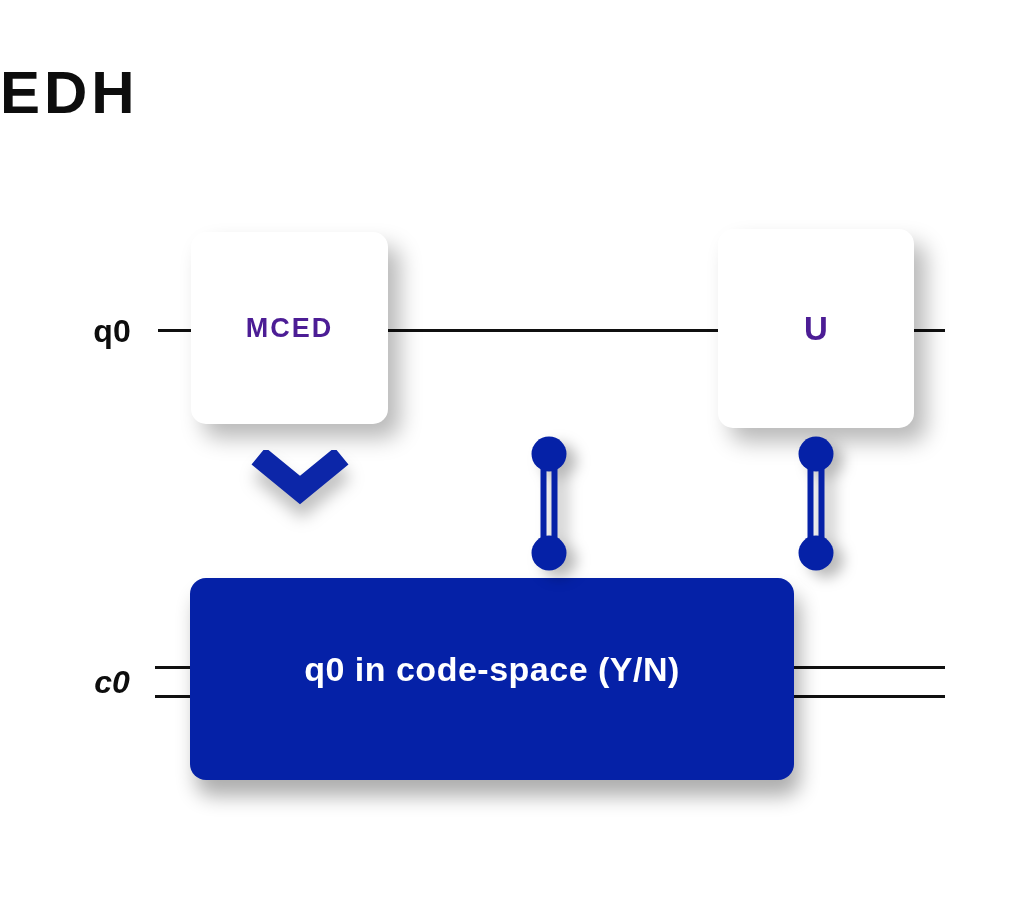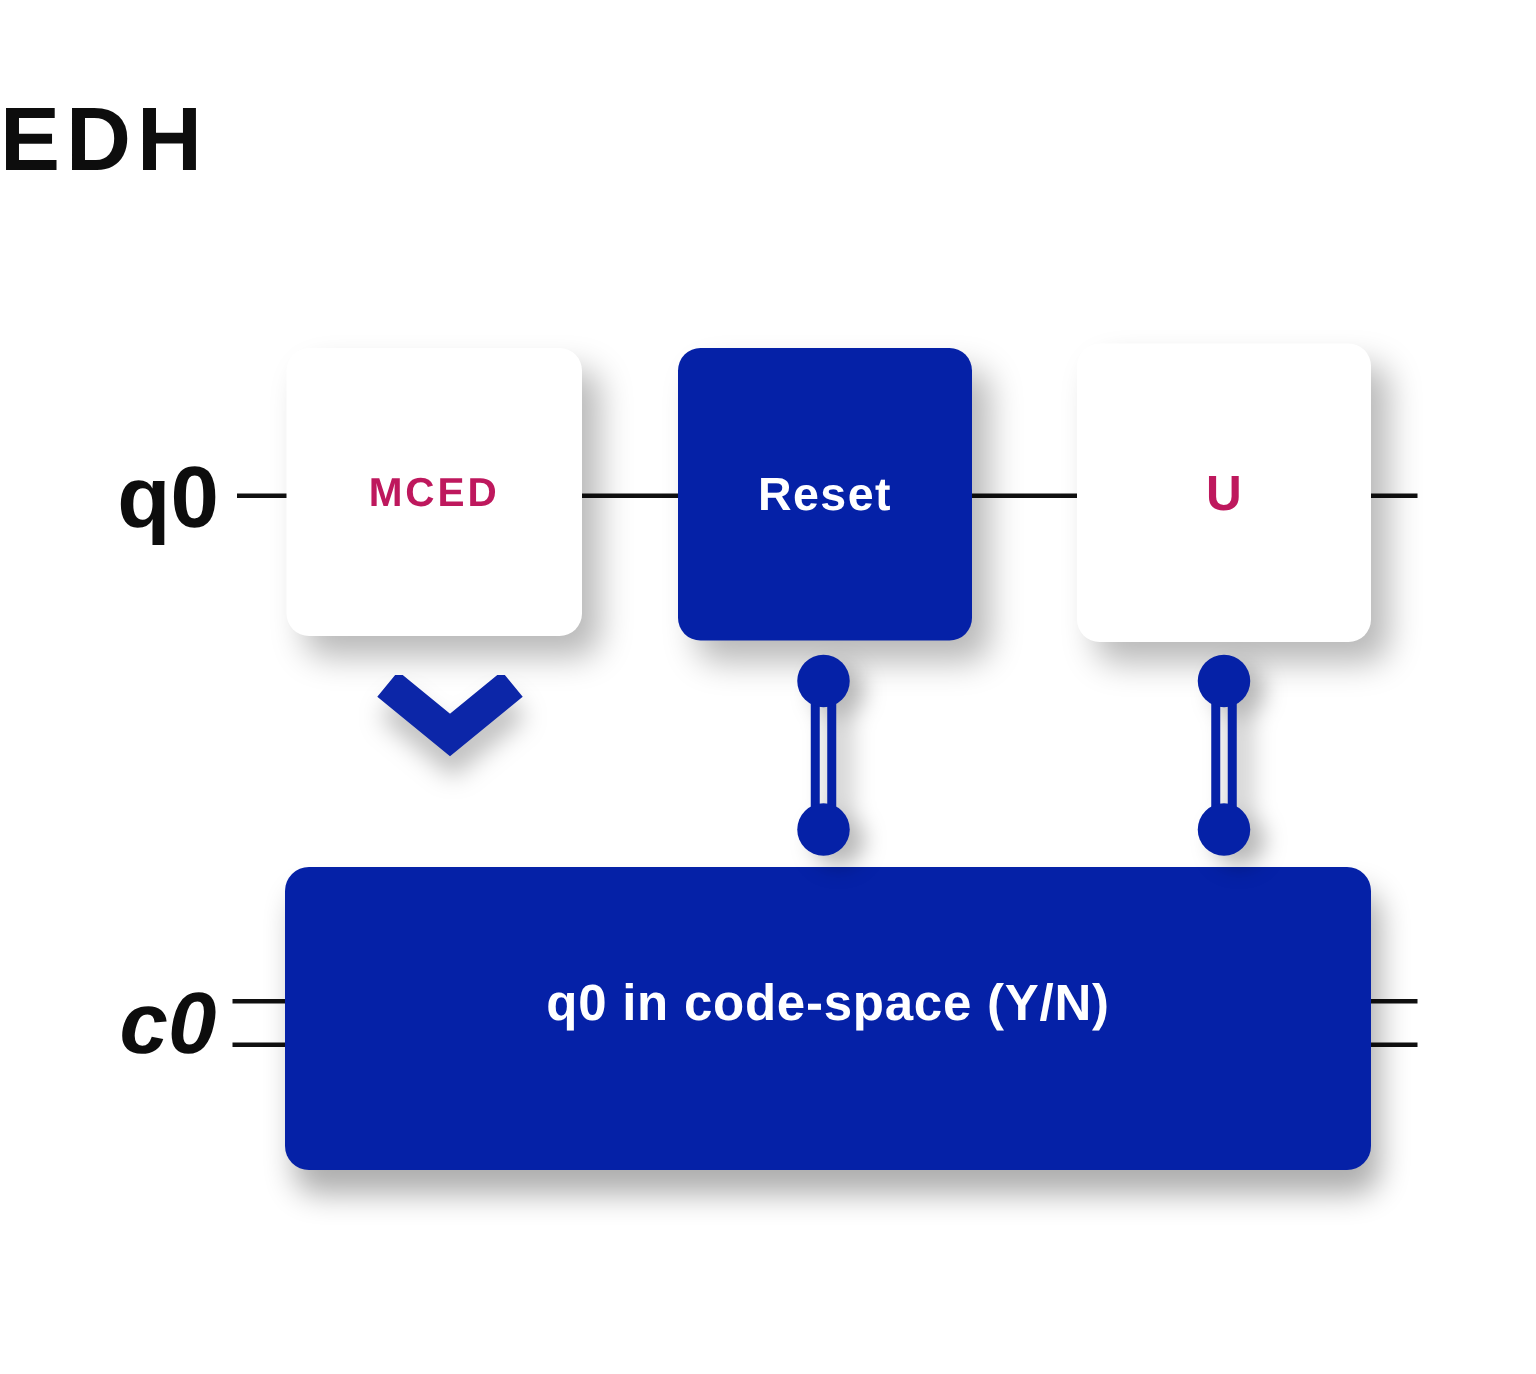--- a/index.html
+++ b/index.html
@@ -24,21 +24,21 @@
     font-weight: bold;
     letter-spacing: 4px;
     color: #0d0d0d;
     z-index: 1;
   }
 
   
   .wire-label {
     width: 84px; height: 60px;
     display: flex; align-items: center; justify-content: center;
-    font-size: 58px;
+    font-size: 32px;
     font-weight: bold;
     color: #0d0d0d;
     z-index: 1;
   }
   .q0-label { left: 70px; top: 301px; }
   .c0-label { left: 70px; top: 652px; font-style: italic; }
 
   
   .wire {
     background: #101010;
@@ -48,21 +48,21 @@
   .q-wire  { left: 158px; top: 329px; width: 787px; }
   .c-wire1 { left: 155px; top: 666px; width: 790px; }
   .c-wire2 { left: 155px; top: 695px; width: 790px; }
 
   
   .gate {
     display: flex; align-items: center; justify-content: center;
     border-radius: 15px;
     z-index: 2;
     font-weight: bold;
-    color: #be185d;
+    color: #4c1d95;
   }
   .gate.white {
     background: #ffffff;
     box-shadow: 12px 14px 22px rgba(0,0,0,0.28);
   }
   .gate.blue {
     background: #0521a7;
     color: #ffffff;
     box-shadow: 12px 14px 22px rgba(0,0,0,0.28);
   }
@@ -80,21 +80,21 @@
   
   .connector {
     z-index: 3;
     filter: drop-shadow(10px 7px 7px rgba(0,0,0,0.28));
   }
   .connector-reset { left: 519px; top: 436px; }
   .connector-u { left: 786px; top: 436px; }
 
   
   .code-space-box {
-    left: 190px; top: 578px; width: 724px; height: 202px;
+    left: 190px; top: 578px; width: 604px; height: 202px;
     background: #0521a7;
     border-radius: 16px;
     z-index: 2;
     display: flex; align-items: center; justify-content: center;
     box-shadow: 6px 16px 20px rgba(0,0,0,0.32);
   }
   .code-space-box .label {
     color: #ffffff;
     font-size: 34px;
     font-weight: bold;
@@ -113,23 +113,20 @@
 
   <div class="abs wire c-wire1"></div>
   <div class="abs wire c-wire2"></div>
 
   <div class="abs wire-label q0-label">q0</div>
   <div class="abs wire-label c0-label">c0</div>
 
   <div class="abs gate white gate-mced">
     <span>MCED</span>
   </div>
-  <div class="abs gate blue gate-reset">
-    <span>Reset</span>
-  </div>
   <div class="abs gate white gate-u">
     <span>U</span>
   </div>
 
   <svg class="abs chevron" width="100" height="60" viewBox="0 0 100 60">
     <polyline points="17,13 50,40 83,13" fill="none" stroke="#0c26a8" stroke-width="22" stroke-linecap="square" stroke-linejoin="miter"></polyline>
   </svg>
 
   <svg class="abs connector connector-reset" width="60" height="135" viewBox="0 0 60 135">
     <rect x="21.5" y="18" width="6" height="99" fill="#0521a7"></rect>

